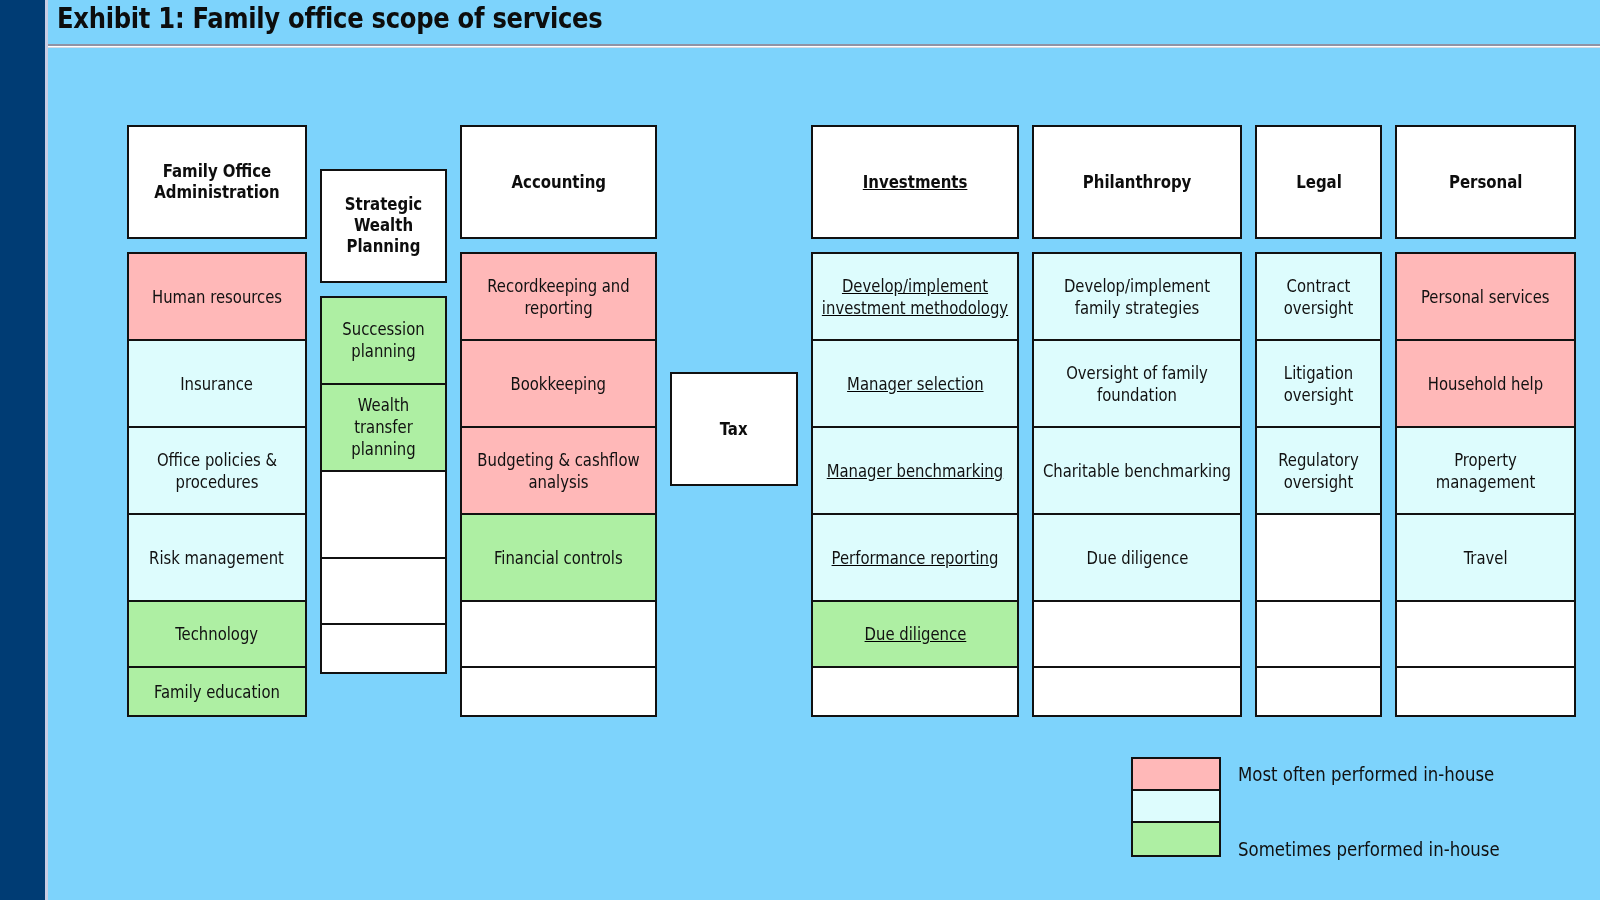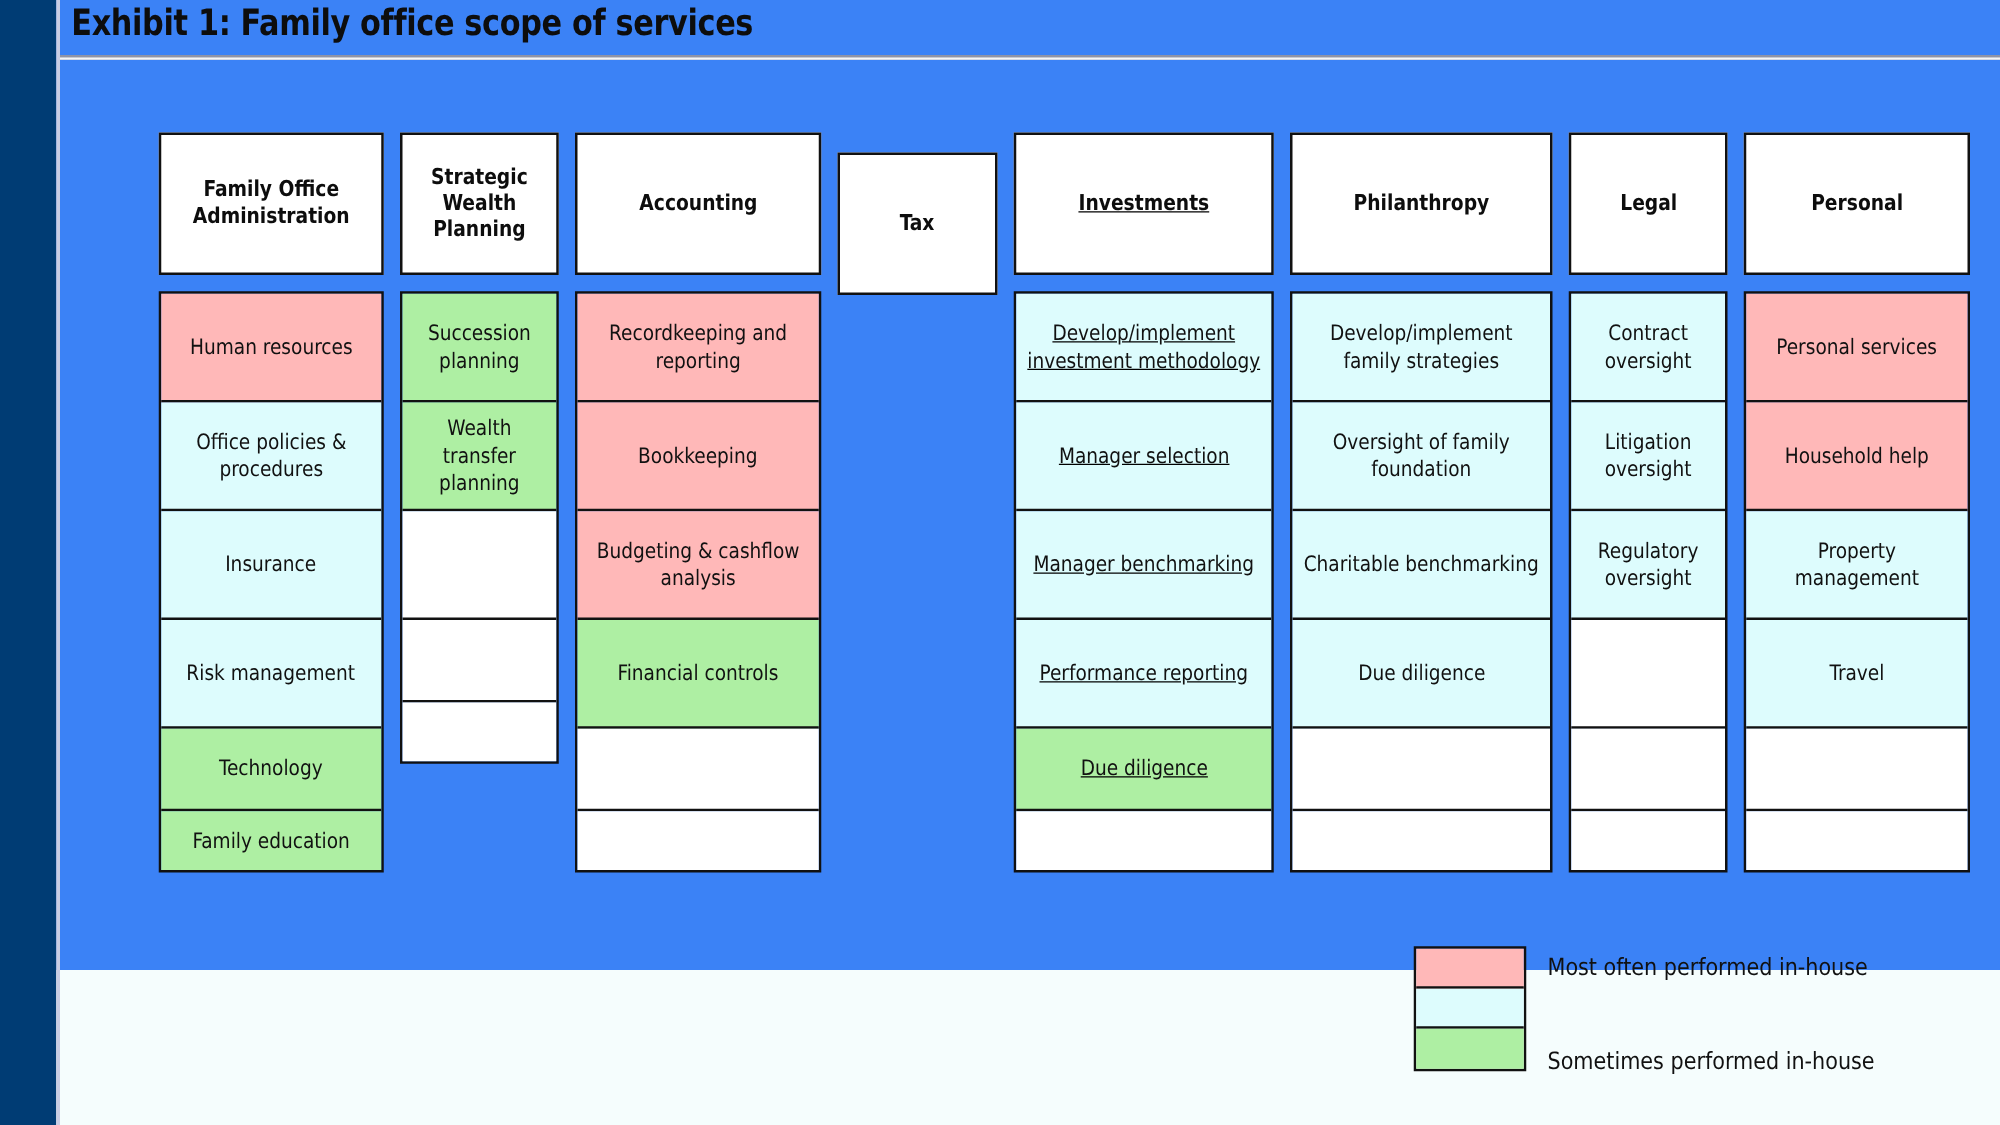--- a/index.html
+++ b/index.html
@@ -9,22 +9,22 @@
   body {
     width: 1600px;
     height: 900px;
     overflow: hidden;
     background: #f5fdfd;
     font-family: "Liberation Sans", sans-serif;
   }
   #page {
     position: relative;
     width: 1600px;
-    height: 776px;
-    background: #3b82f6;
+    height: 900px;
+    background: #7dd3fc;
   }
   
   #spine {
     position: absolute;
     left: 0; top: 0;
     width: 45px;
     height: 900px;
     background: #003c74;
   }
   #spine-edge {
@@ -60,21 +60,21 @@
     background: #ffffff;
   }
   
   #grid {
     position: absolute;
     left: 87px;
     top: 106px;
     width: 1450px;
     height: 630px;
     display: flex;
-    align-items: flex-start;
+    align-items: center;
     padding-left: 40px;
   }
   .col {
     display: flex;
     flex-direction: column;
     box-sizing: border-box;
   }
   .col + .col { margin-left: 13px; }
   .hdr {
     box-sizing: border-box;
@@ -183,24 +183,24 @@
   <div id="grid">
       <div class="col" style="width: 180px;">
         <div class="hdr">
           <span>Family Office Administration</span>
         </div>
         <div class="cells">
           <div class="cell h-tall bg-pink">
             <span>Human resources</span>
           </div>
           <div class="cell h-tall bg-blue">
+            <span>Insurance</span>
+          </div>
+          <div class="cell h-tall bg-blue">
             <span>Office policies &amp; procedures</span>
-          </div>
-          <div class="cell h-tall bg-blue">
-            <span>Insurance</span>
           </div>
           <div class="cell h-tall bg-blue">
             <span>Risk management</span>
           </div>
           <div class="cell h-mid bg-green">
             <span>Technology</span>
           </div>
           <div class="cell h-short bg-green">
             <span>Family education</span>
           </div>

